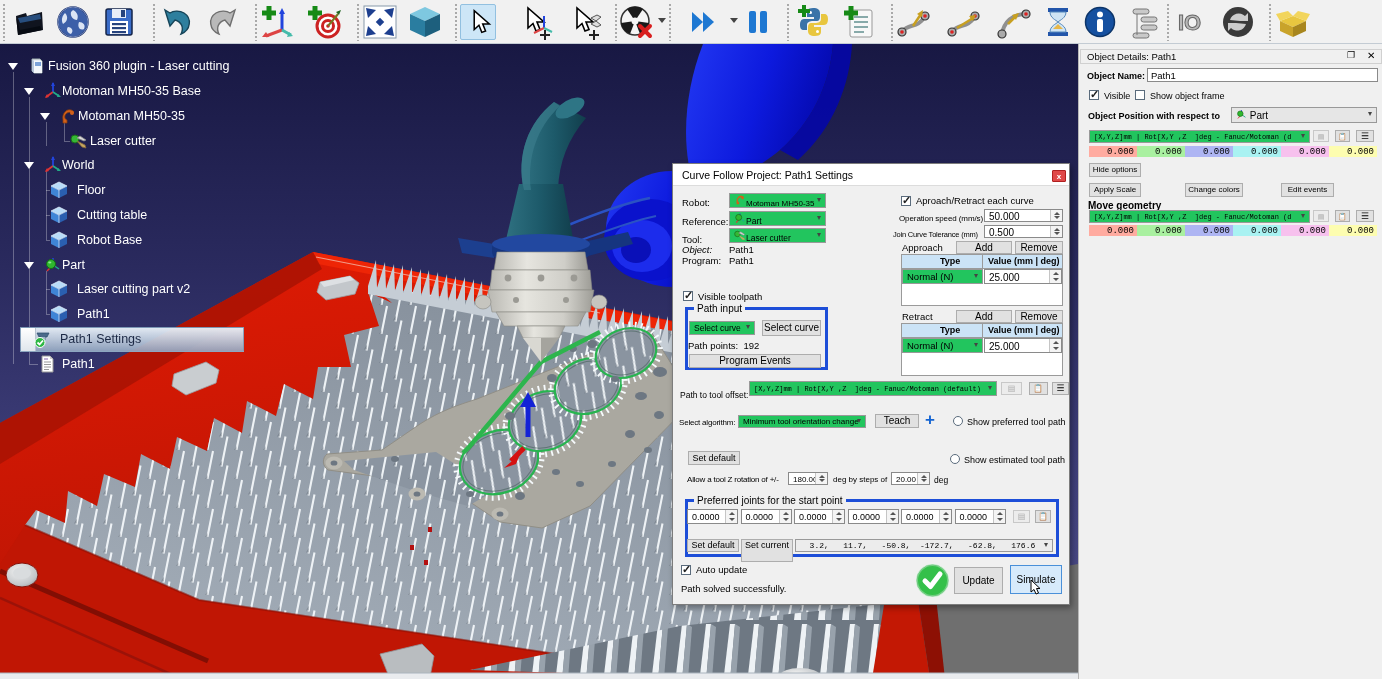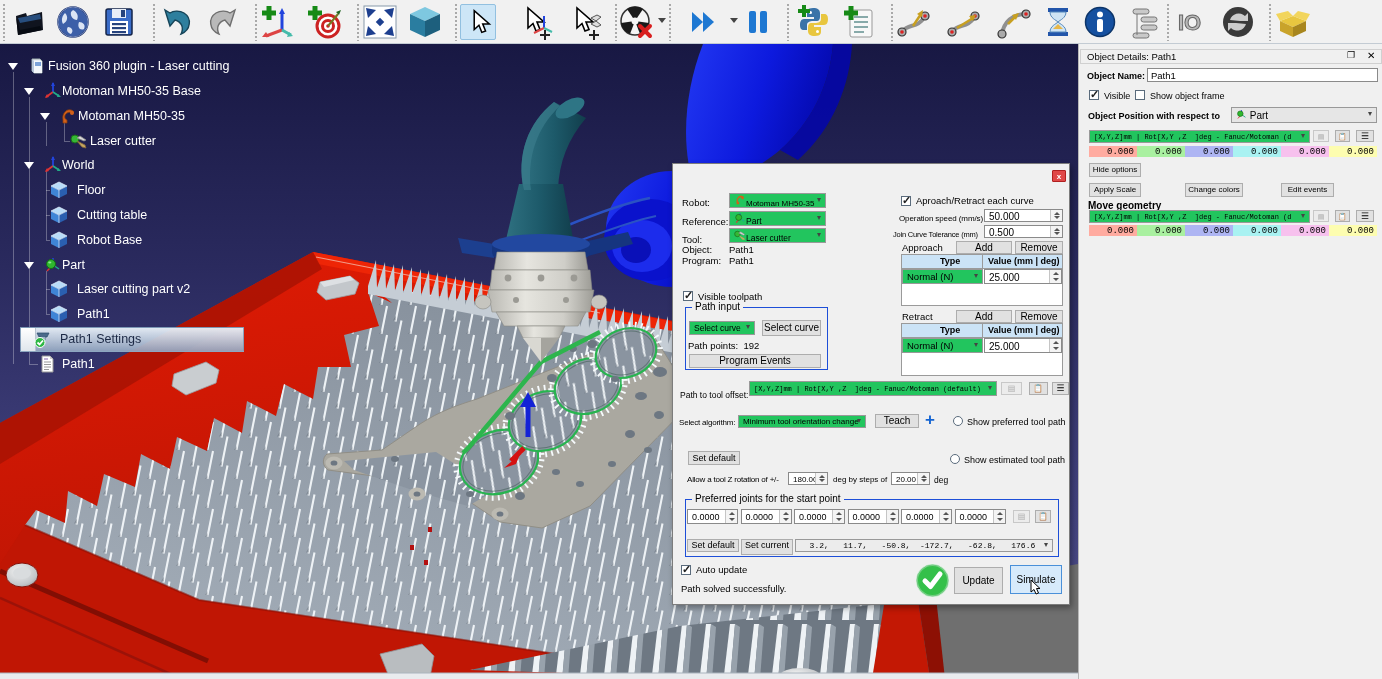--- a/index.html
+++ b/index.html
@@ -39,21 +39,21 @@
 .cvee { position:absolute; right:4px; top:50%; transform:translateY(-58%); font-size:8px; color:#444; }
 .btn { position:absolute; background:#e1e1e1; border:1px solid #adadad; text-align:center; color:#000; }
 .spin { position:absolute; background:#fff; border:1px solid #8a8a8a; }
 .spin .sval { position:absolute; left:4px; top:50%; transform:translateY(-50%); white-space:nowrap; }
 .spin .sarr { position:absolute; right:0; top:0; bottom:0; width:12px; border-left:1px solid #c5c5c5; background:#f4f4f4; }
 .sarr:before { content:""; position:absolute; left:3px; top:2px; border-left:3px solid transparent; border-right:3px solid transparent; border-bottom:3.5px solid #555; }
 .sarr:after  { content:""; position:absolute; left:3px; bottom:2px; border-left:3px solid transparent; border-right:3px solid transparent; border-top:3.5px solid #555; }
 .chk { position:absolute; width:10px; height:10px; background:#fff; border:1px solid #5a6b7c; }
 .chk.on:before { content:"\2713"; position:absolute; left:0px; top:-3px; font-size:11px; color:#222; font-weight:bold; }
 .radio { position:absolute; width:10px; height:10px; border-radius:50%; background:#fff; border:1px solid #5a6b7c; }
-.grp { position:absolute; border:1px solid #1d4ed8; }
+.grp { position:absolute; border:3px solid #1d4ed8; }
 .grp .gt { position:absolute; left:6px; top:-7px; background:#f0f0f0; padding:0 3px; font-size:10px; }
 .tbl { position:absolute; border:1px solid #9a9a9a; background:#fff; }
 .tblhead { position:absolute; left:0; top:0; right:0; height:14px; background:#cbe3f6; border-bottom:1px solid #9a9a9a; font-weight:bold; }
 .mono { font-family:"Liberation Mono",monospace; }
 .input { position:absolute; background:#fff; border:1px solid #8a8a8a; }
 
 #rpanel { position:absolute; left:1078px; top:44px; width:332px; height:635px; background:#f0f0f0; border-left:1px solid #b8b8b8; font-size:10px; color:#000; }
 #rptitle { position:absolute; left:1px; top:5px; width:302px; height:15px; background:#f0f0f0; border:1px solid #d0d0d0; }
 .cell { position:absolute; height:11px; font-size:9px; text-align:right; font-family:"Liberation Mono",monospace; padding:1px 3px 0 0; }
 </style></head><body>
@@ -601,20 +601,23 @@
               <line x1="6" y1="7" x2="13" y2="7"></line>
               <line x1="6" y1="9.5" x2="13" y2="9.5"></line>
               <line x1="6" y1="12" x2="13" y2="12"></line>
               <line x1="6" y1="14.5" x2="11" y2="14.5"></line>
             </g>
           </svg></div>
 <div class="tlabel" style="left:62px;color:#fff">Path1</div>
 </div>
 </div>
 <div id="dlg">
+<div id="dlgtitle">
+        <span>Curve Follow Project: Path1 Settings</span>
+      </div>
 <div id="dlgx">x</div>
 <div class="lbl" style="left:9px;top:33px;">Robot:</div>
 <div class="combo" style="left:56px;top:29px;width:97px;height:15px">
         <span class="ctext" style="font-size:8px"><svg width="12" height="12" viewBox="0 0 14 14">
             <path d="M3 12 L6 12 L6 10 C4 9 4 6 6 4.5 C7.5 3.7 9 3.8 10 5 L11.5 3.7 C10 1.5 6 1.6 4.6 3.8 C2.5 6 3 9 3 10 Z" fill="#d2601a"></path>
             <circle cx="10" cy="4.6" r="1.5" fill="#d2601a"></circle>
           </svg>Motoman MH50-35</span>
         <span class="cvee">▾</span>
       </div>
 <div class="lbl" style="left:9px;top:52px;">Reference:</div>
@@ -631,21 +634,21 @@
       </div>
 <div class="lbl" style="left:9px;top:70px;">Tool:</div>
 <div class="combo" style="left:56px;top:64px;width:97px;height:15px">
         <span class="ctext" style="font-size:8.5px"><svg width="12" height="12" viewBox="0 0 14 14">
             <circle cx="4" cy="5.5" r="3.2" fill="#35b835" stroke="#1a6a1a" stroke-width="0.8"></circle>
             <path d="M5.5 7 L12 10.5 L12.5 12.5 L9.5 12 Z" fill="#c8a860"></path>
             <path d="M5.5 4.5 L11 7 L12.5 6 L8 3 Z" fill="#d8d8d8" stroke="#888" stroke-width="0.6"></path>
           </svg>Laser cutter</span>
         <span class="cvee">▾</span>
       </div>
-<div class="lbl" style="left:9px;top:80px;">Object:</div>
+<div class="lbl" style="left:9px;top:80px;font-style:italic;">Object:</div>
 <div class="lbl" style="left:56px;top:80px;">Path1</div>
 <div class="lbl" style="left:9px;top:91px;">Program:</div>
 <div class="lbl" style="left:56px;top:91px;">Path1</div>
 <div class="chk on" style="left:10px;top:127px"></div>
 <div class="lbl" style="left:25px;top:127px;">Visible toolpath</div>
 <div class="grp" style="left:12px;top:143px;width:143px;height:63px">
         <span class="gt">Path input</span>
       </div>
 <div class="combo" style="left:16px;top:157px;width:66px;height:14px">
         <span class="ctext" style="font-size:8.5px">Select curve</span>
@@ -756,21 +759,21 @@
         <span class="sval" style="font-size:9px">0.0000</span>
         <span class="sarr"></span>
       </div>
 <div class="spin" style="left:281.5px;top:345px;width:51px;height:15px">
         <span class="sval" style="font-size:9px">0.0000</span>
         <span class="sarr"></span>
       </div>
 <div class="btn" style="left:340px;top:346px;width:17px;height:13px;font-size:8px;line-height:11px;color:#aaa;background:#ececec;border-color:#c8c8c8">▤</div>
 <div class="btn" style="left:362px;top:346px;width:16px;height:13px;font-size:8px;line-height:11px;color:#c87820">📋</div>
 <div class="btn" style="left:14px;top:375px;width:52px;height:13px;font-size:9px;line-height:11px;">Set default</div>
-<div class="btn" style="left:68px;top:375px;width:52px;height:16px;font-size:9px;line-height:11px;">Set current</div>
+<div class="btn" style="left:68px;top:375px;width:52px;height:23px;font-size:9px;line-height:11px;">Set current</div>
 <div class="combo" style="left:122px;top:375px;width:258px;height:13px;background:#ececec">
         <span class="ctext mono" style="font-size:8px">&nbsp;&nbsp;3.2,&nbsp;&nbsp;&nbsp;11.7,&nbsp;&nbsp;&nbsp;-50.8,&nbsp;&nbsp;-172.7,&nbsp;&nbsp;&nbsp;-62.8,&nbsp;&nbsp;&nbsp;176.6</span>
         <span class="cvee">▾</span>
       </div>
 <div class="chk on" style="left:8px;top:401px"></div>
 <div class="lbl" style="left:23px;top:400px;">Auto update</div>
 <div class="lbl" style="left:8px;top:419px;">Path solved successfully.</div>
 <svg class="abs" style="left:243px;top:400px" width="33" height="33" viewBox="0 0 33 33">
         <circle cx="16.5" cy="16.5" r="15.5" fill="#35c04a" stroke="#1f9437" stroke-width="1"></circle>
         <circle cx="16.5" cy="16.5" r="15.5" fill="none" stroke="#a5e8b0" stroke-width="2" opacity="0.6"></circle>

